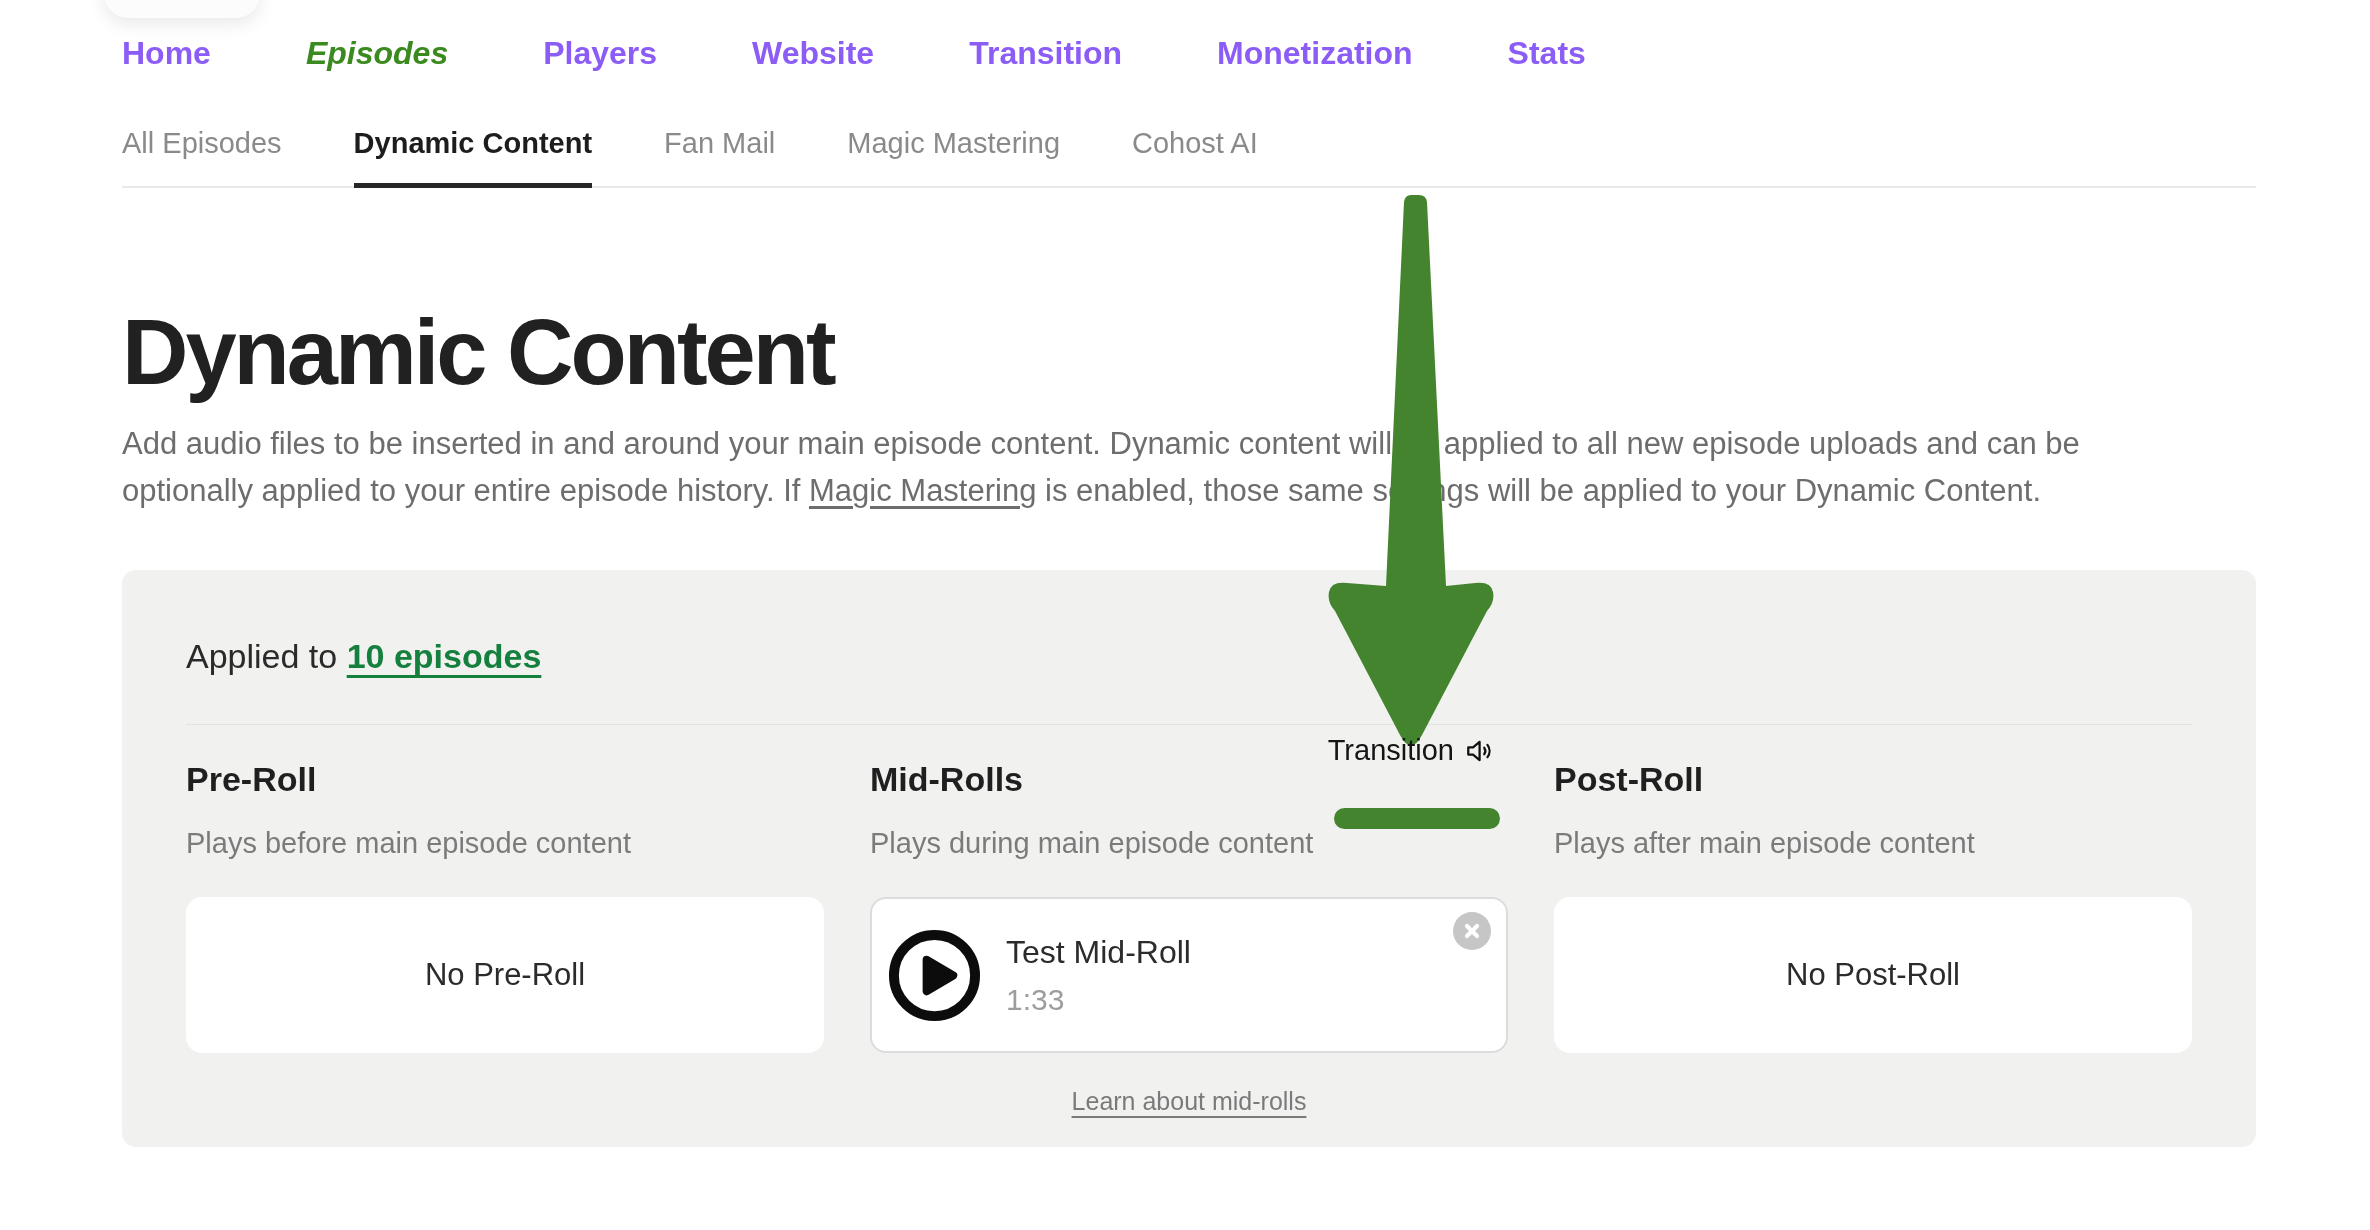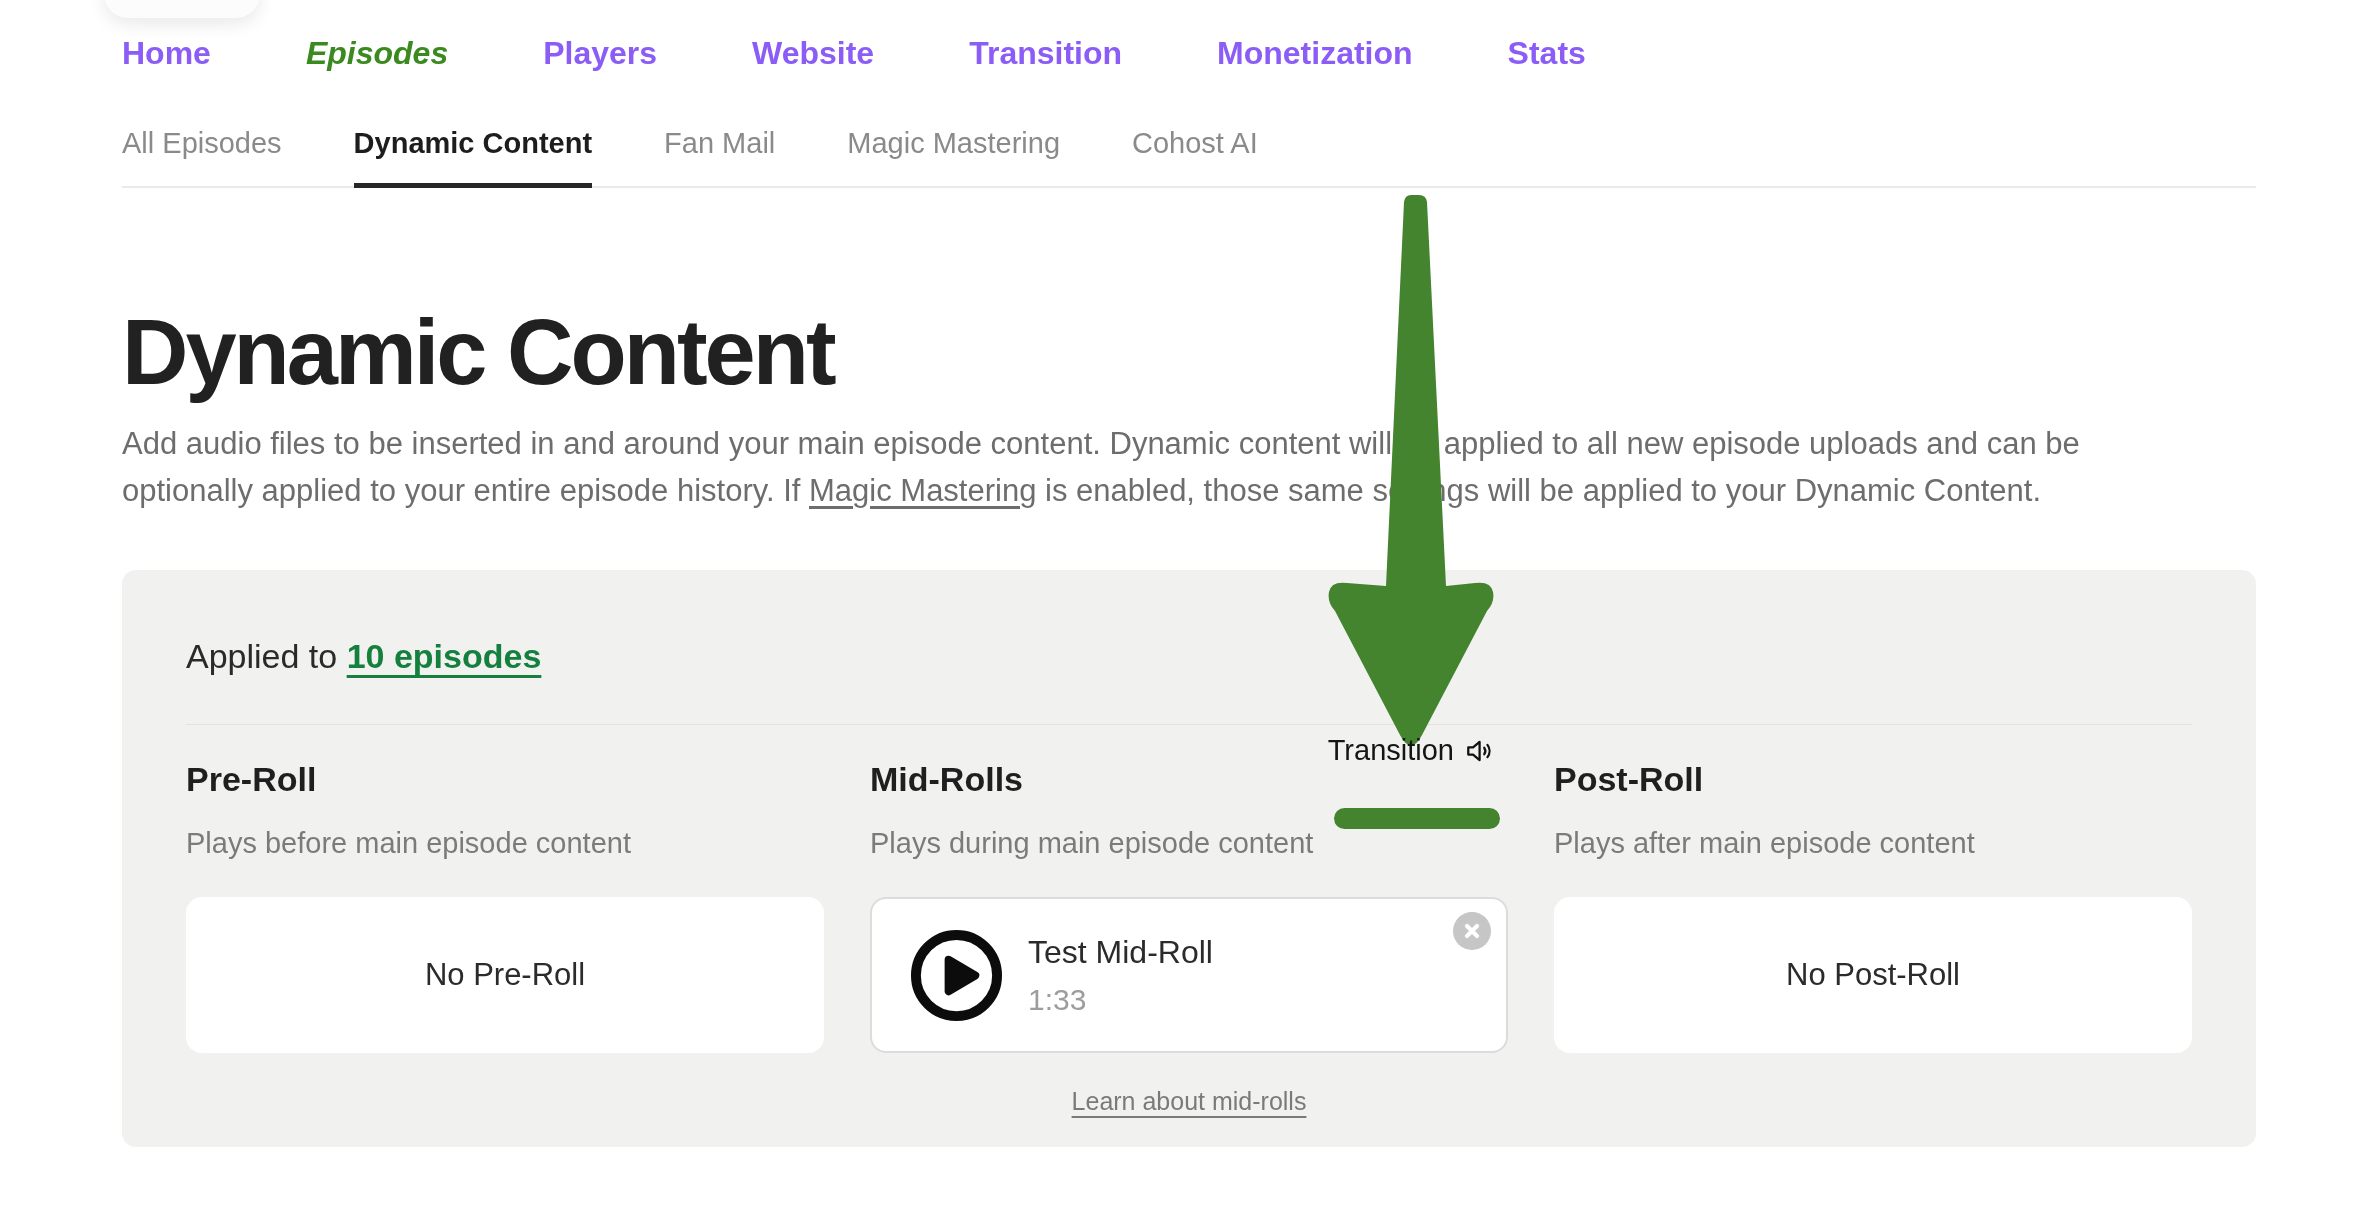--- a/index.html
+++ b/index.html
@@ -50,21 +50,21 @@
   .panel-divider{margin-top:48px;height:1px;background:#e2e2e0;border:none;}
   .columns{display:flex;gap:46px;margin-top:34px;}
   .column{flex:1 1 0;min-width:0;}
   .col-title{font-size:34px;font-weight:700;color:#1f1f1f;line-height:40px;}
   .col-sub{margin-top:26px;font-size:29px;line-height:36px;color:#7b7b7b;}
   .roll-card{
     margin-top:36px;height:156px;border-radius:16px;background:#ffffff;box-sizing:border-box;
     display:flex;align-items:center;justify-content:center;position:relative;cursor:pointer;
   }
   .roll-card.empty{font-size:31px;color:#2b2b2b;}
-  .roll-card.filled{justify-content:flex-start;padding:0 37px;border:2px solid #dcdcdc;}
+  .roll-card.filled{justify-content:flex-start;padding:0 15px;border:2px solid #dcdcdc;}
   .play-button{width:95px;height:95px;flex:0 0 auto;cursor:pointer;display:block;}
   .roll-meta{margin-left:24px;}
   .roll-name{font-size:32px;color:#2b2b2b;line-height:36px;}
   .roll-duration{margin-top:14px;font-size:30px;color:#9d9d9d;line-height:32px;}
   .close-button{
     position:absolute;top:13px;right:15px;width:38px;height:38px;border-radius:50%;
     background:#c6c6c6;display:flex;align-items:center;justify-content:center;cursor:pointer;
   }
   .learn-row{margin-top:34px;text-align:center;}
   .learn-link{font-size:25px;color:#7a7a7a;text-decoration:underline;text-underline-offset:6px;cursor:pointer;}

